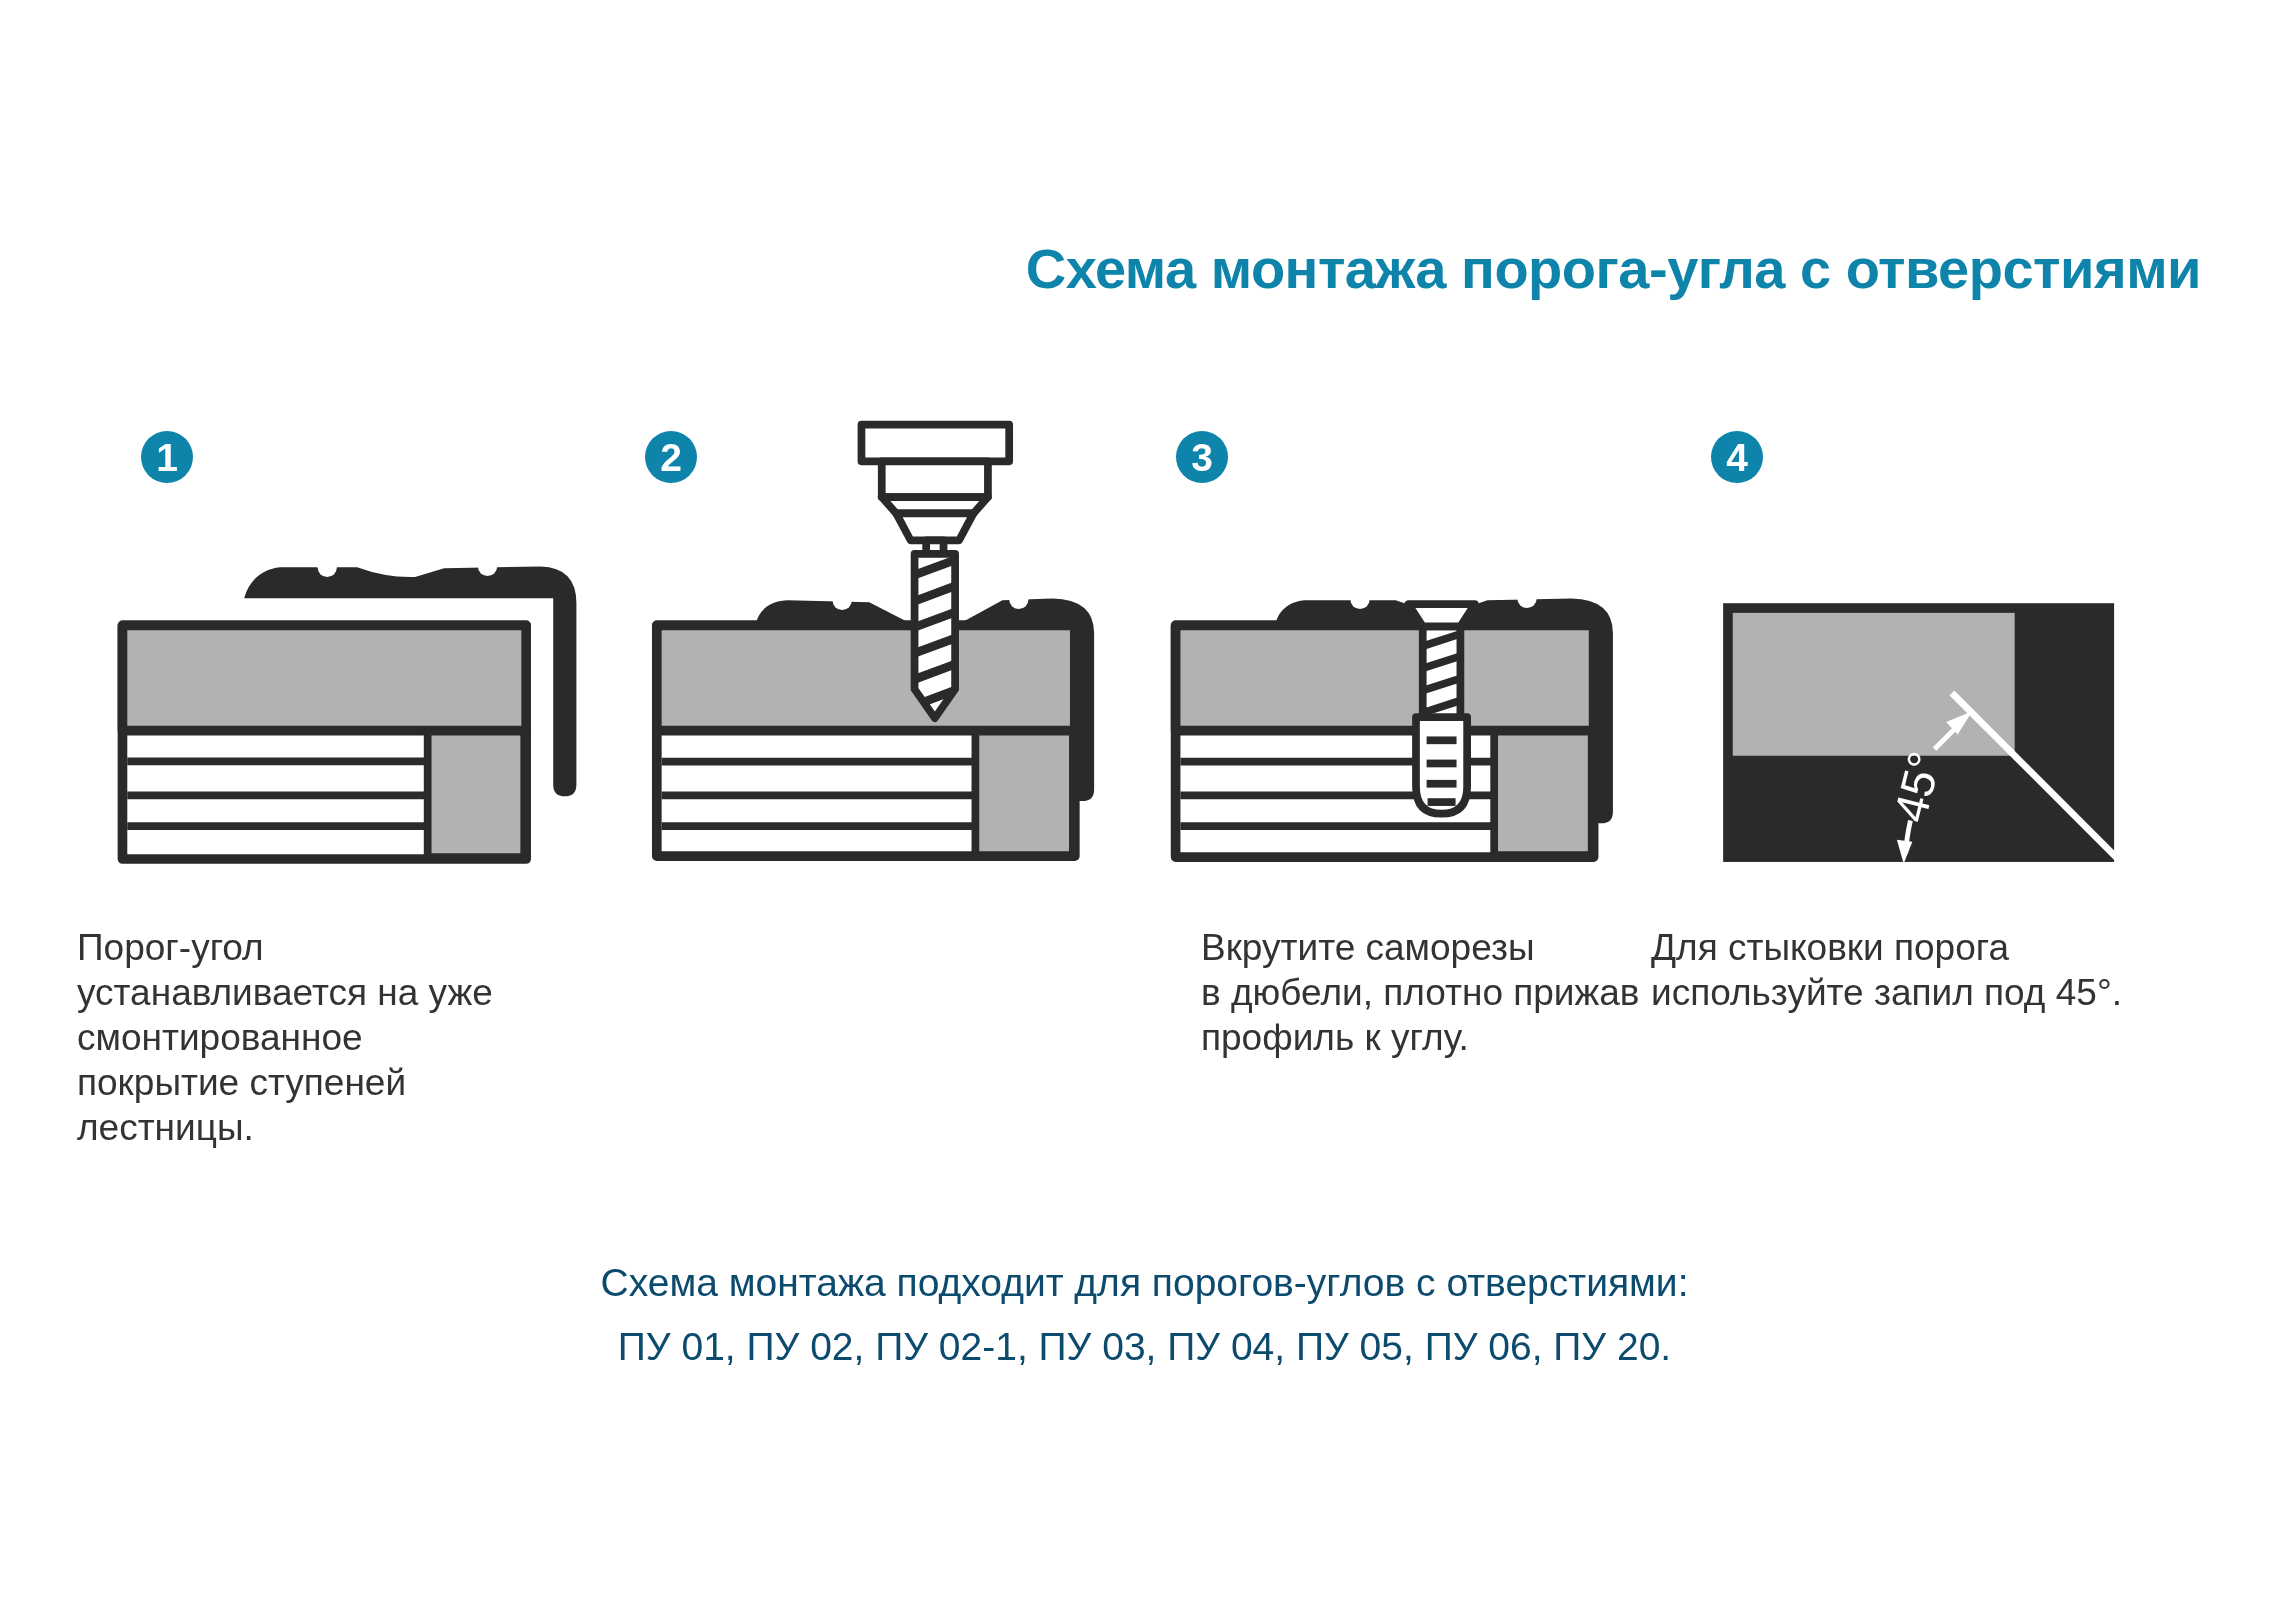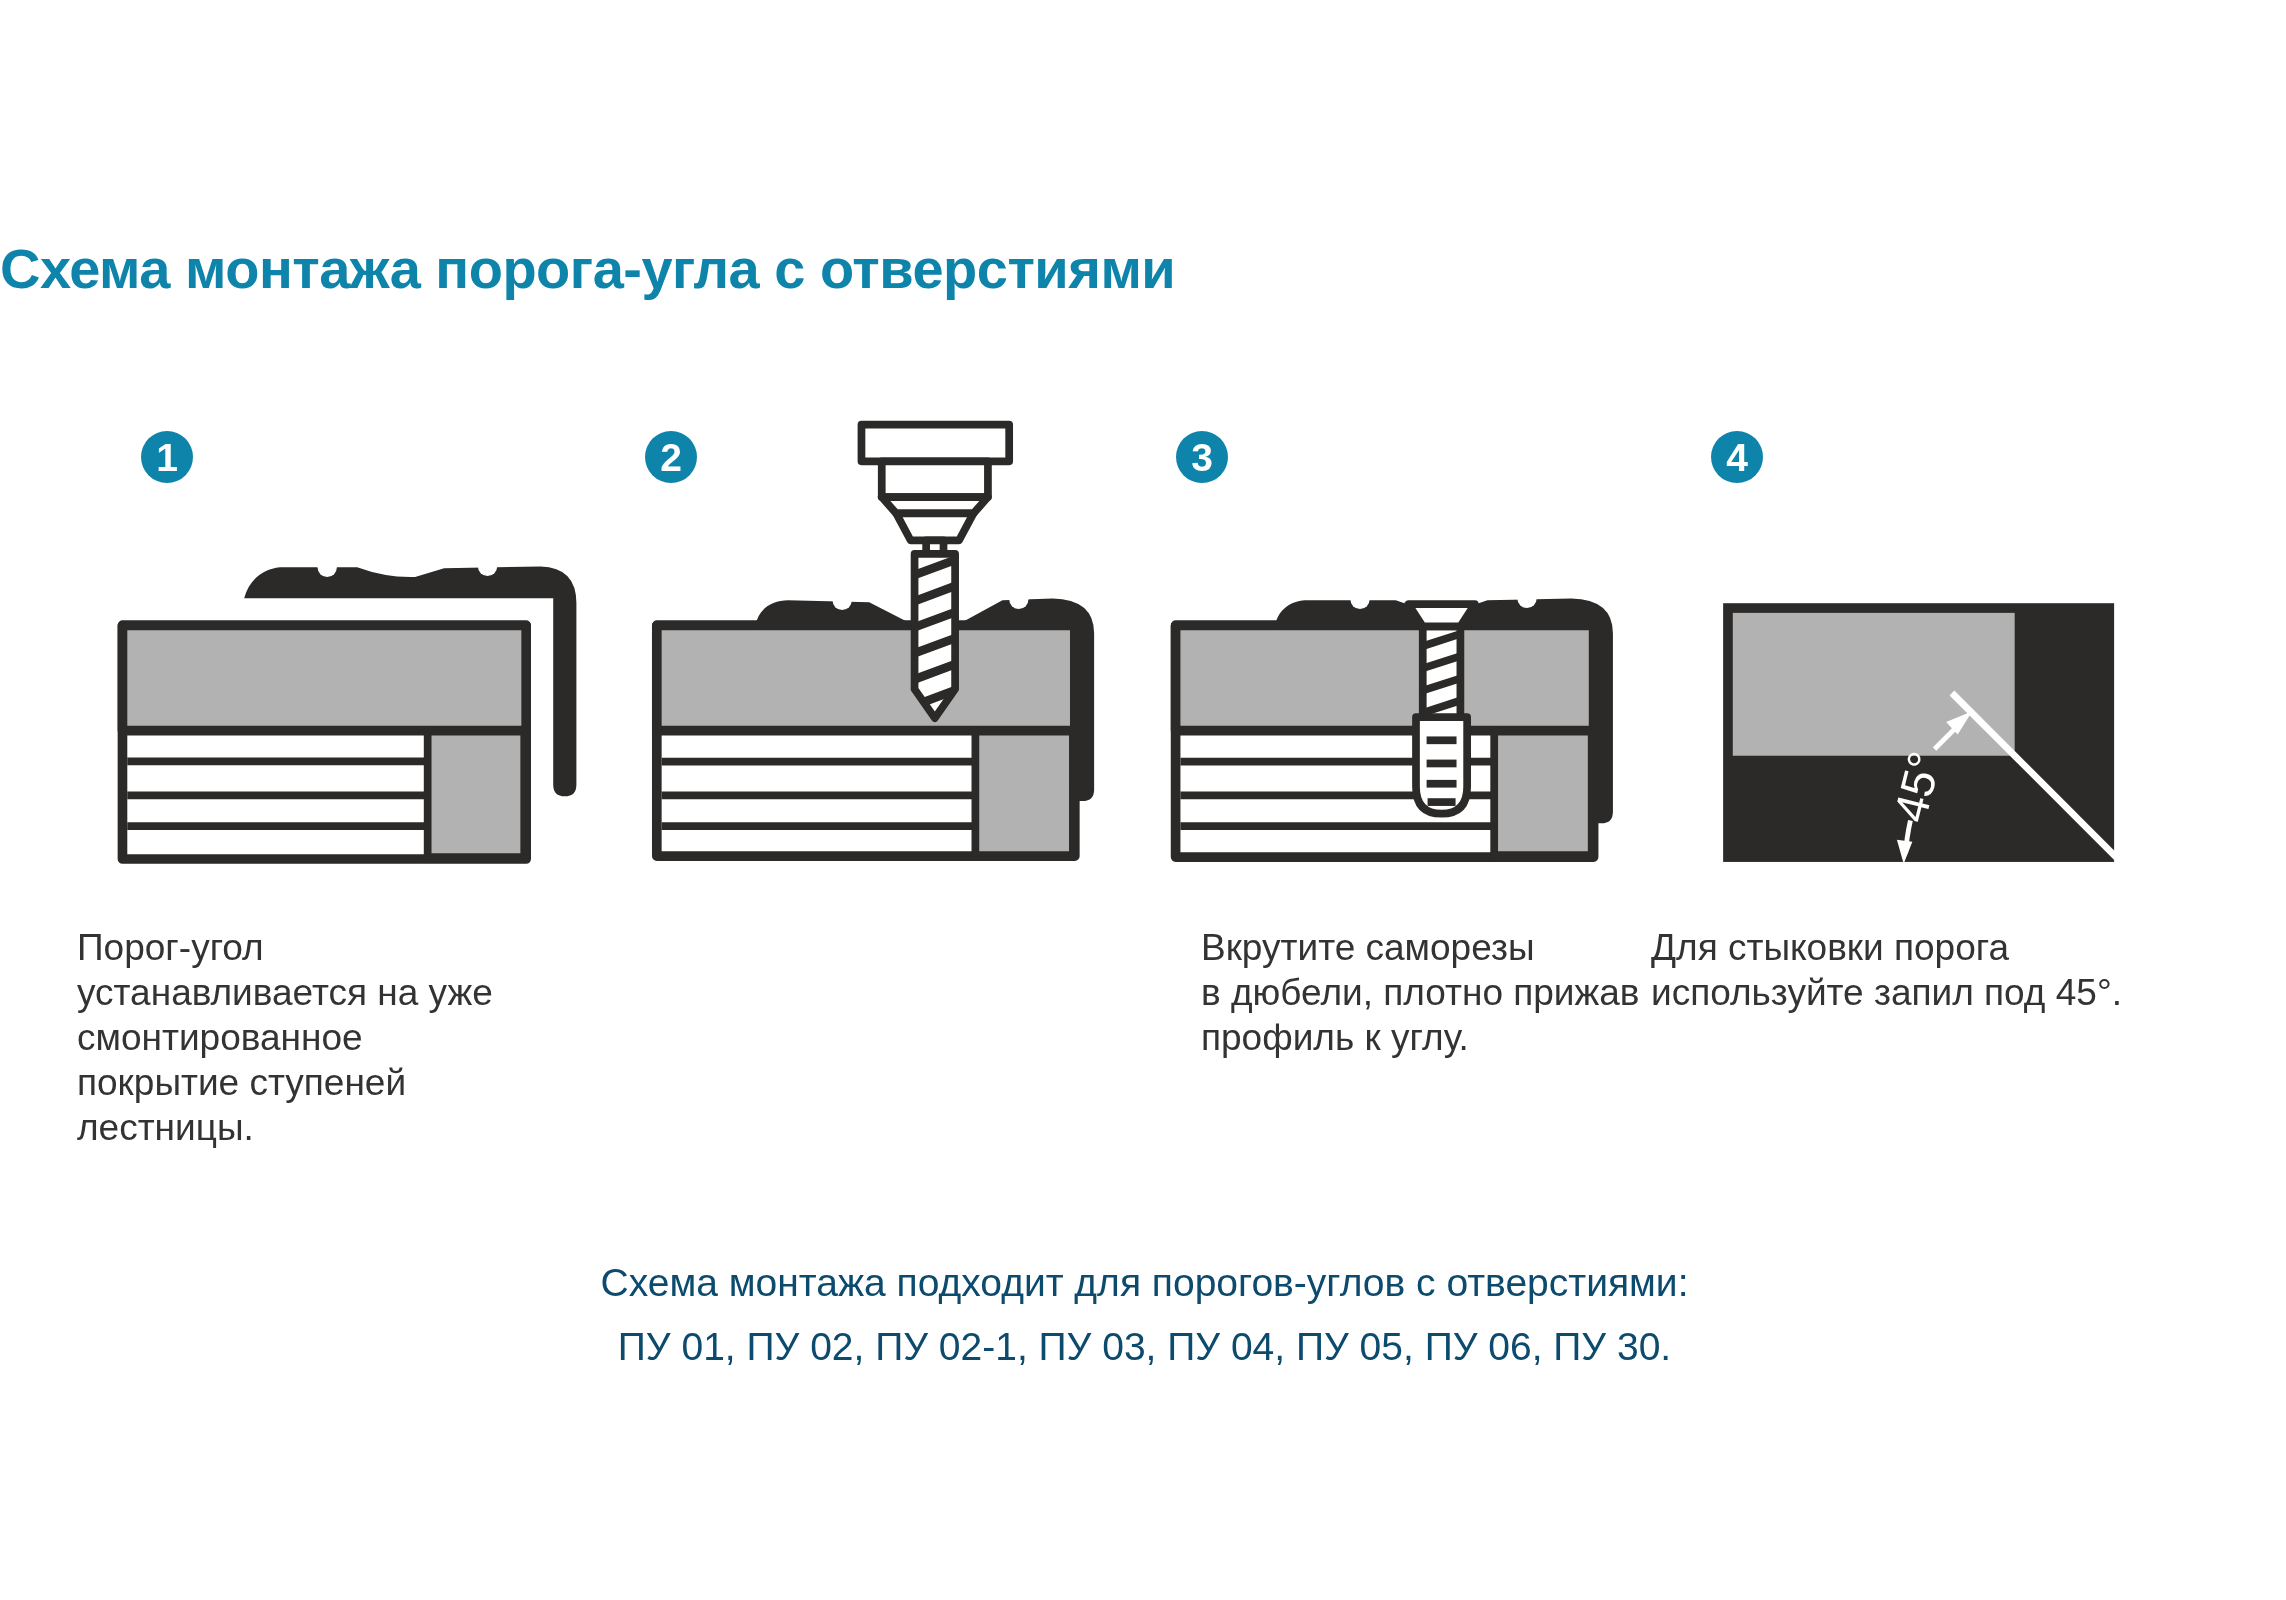--- a/index.html
+++ b/index.html
@@ -1,21 +1,21 @@
 <!DOCTYPE html>
 <html><head>
 <meta charset="utf-8">
 <style>
   html,body{margin:0;padding:0;background:#ffffff;}
   .canvas{
     position:relative;width:2286px;height:1601px;background:#ffffff;overflow:hidden;
     font-family:"Liberation Sans","DejaVu Sans",sans-serif;
   }
   .title{
-    position:absolute;left:0;top:236px;width:2201px;text-align:left;
+    position:absolute;left:0;top:236px;width:2201px;text-align:right;
     font-size:56px;font-weight:bold;letter-spacing:-0.5px;color:#0e84aa;
   }
   .badge{
     position:absolute;width:52px;height:52px;border-radius:50%;
     background:#0e84aa;color:#ffffff;font-size:39px;font-weight:bold;
     display:flex;align-items:center;justify-content:center;line-height:1;
   }
   .diagram{position:absolute;}
   .caption{
     position:absolute;top:925px;width:492px;text-align:left;
@@ -152,17 +152,17 @@
 покрытие ступеней
 лестницы.</div>
   <div class="caption" style="left:1201px;">Вкрутите саморезы
 в дюбели, плотно прижав
 профиль к углу.</div>
   <div class="caption" style="left:1651px;">Для стыковки порога
 используйте запил под 45°.</div>
 
   <div class="footer">
     <div>Схема монтажа подходит для порогов-углов с отверстиями:</div>
-    <div>ПУ 01, ПУ 02, ПУ 02-1, ПУ 03, ПУ 04, ПУ 05, ПУ 06, ПУ 30.</div>
+    <div>ПУ 01, ПУ 02, ПУ 02-1, ПУ 03, ПУ 04, ПУ 05, ПУ 06, ПУ 20.</div>
   </div>
 
 </div>
 
 
 </body></html>

